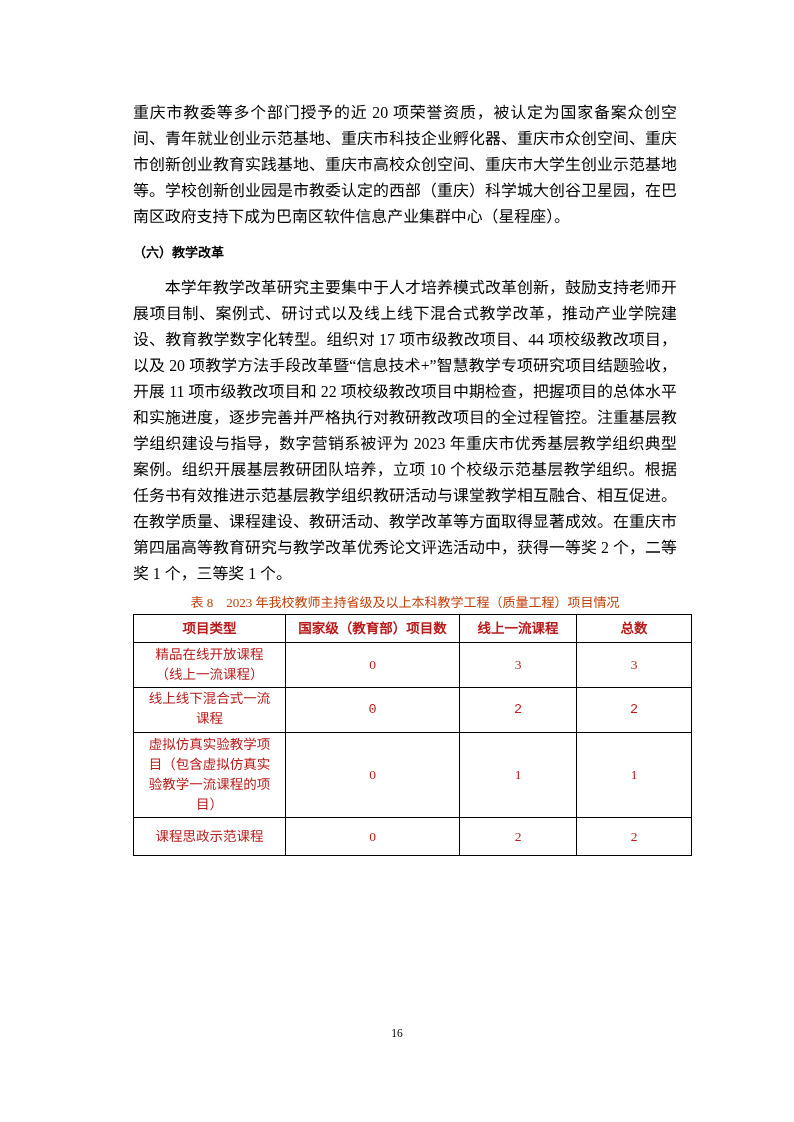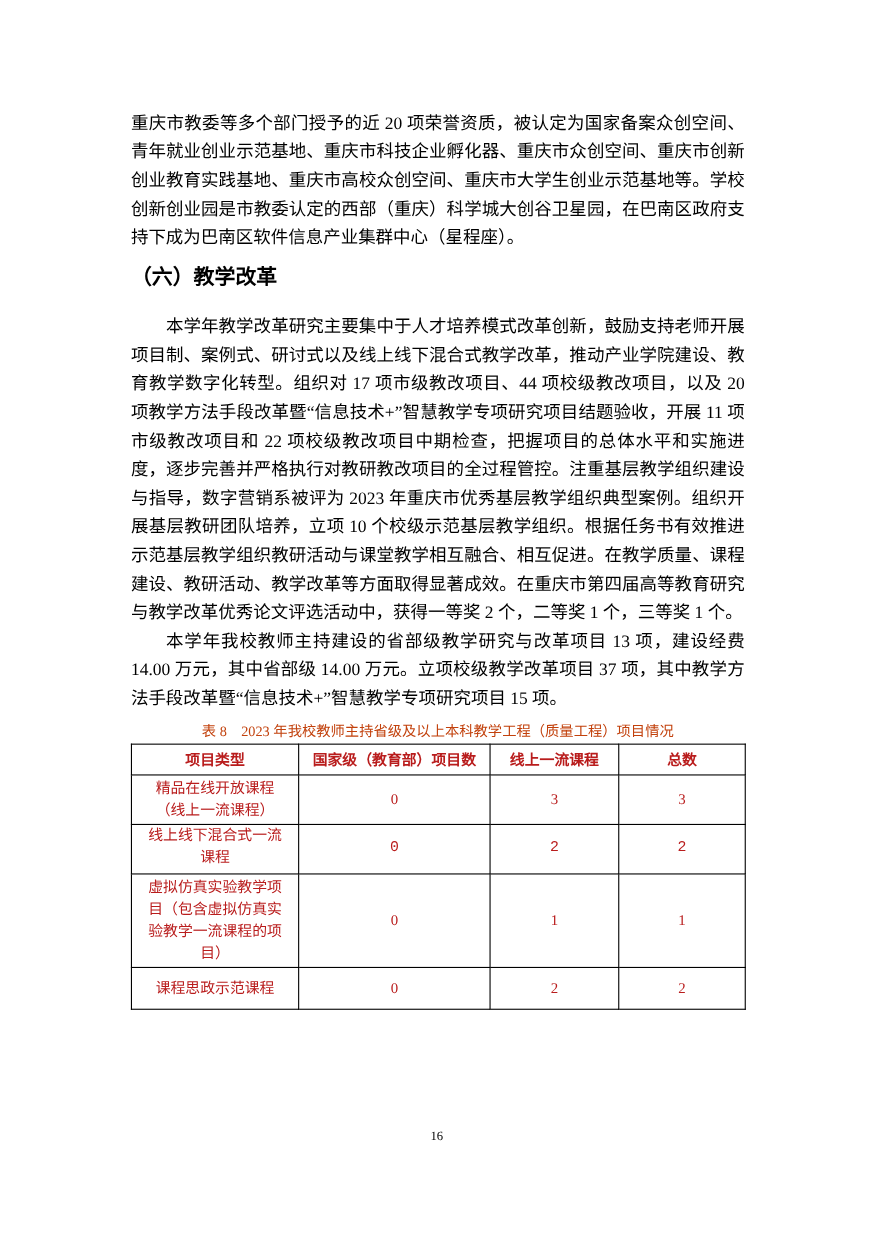--- a/index.html
+++ b/index.html
@@ -6,38 +6,39 @@
   html, body { background: #ffffff; }
   .page {
     position: relative;
     width: 794px;
     height: 1122px;
     margin: 0 auto;
     background: #ffffff;
     color: #000000;
     font-family: "Liberation Serif", "DejaVu Serif", serif;
     overflow: hidden;
+    padding-left: 14px;
   }
   .content {
     padding: 100px 117px 0 119px; 
   }
   .para {
     font-size: 15.9px;
     line-height: 26px;
     text-align: justify;
     text-justify: inter-ideograph;
     color: #000000;
   }
   .para.indent { text-indent: 2em; }
   .section-heading {
     font-family: "Liberation Sans", "DejaVu Sans", sans-serif;
-    font-size: 19px;
+    font-size: 13px;
     font-weight: bold;
     line-height: 30px;
-    margin: 8px 0 17px 0;
+    margin: 8px 0 7px 0;
     color: #000000;
   }
   .table-caption {
     font-size: 13px;
     line-height: 22px;
     margin-top: 5px;
     text-align: center;
     color: #c2410c;
   }
   table.projects {
@@ -86,21 +87,20 @@
 
 <div class="page">
   <div class="content">
 
     <p class="para">重庆市教委等多个部门授予的近 20 项荣誉资质，被认定为国家备案众创空间、青年就业创业示范基地、重庆市科技企业孵化器、重庆市众创空间、重庆市创新创业教育实践基地、重庆市高校众创空间、重庆市大学生创业示范基地等。学校创新创业园是市教委认定的西部（重庆）科学城大创谷卫星园，在巴南区政府支持下成为巴南区软件信息产业集群中心（星程座）。</p>
 
     <h3 class="section-heading">（六）教学改革</h3>
 
     <p class="para indent">本学年教学改革研究主要集中于人才培养模式改革创新，鼓励支持老师开展项目制、案例式、研讨式以及线上线下混合式教学改革，推动产业学院建设、教育教学数字化转型。组织对 17 项市级教改项目、44 项校级教改项目，以及 20 项教学方法手段改革暨“信息技术+”智慧教学专项研究项目结题验收，开展 11 项市级教改项目和 22 项校级教改项目中期检查，把握项目的总体水平和实施进度，逐步完善并严格执行对教研教改项目的全过程管控。注重基层教学组织建设与指导，数字营销系被评为 2023 年重庆市优秀基层教学组织典型案例。组织开展基层教研团队培养，立项 10 个校级示范基层教学组织。根据任务书有效推进示范基层教学组织教研活动与课堂教学相互融合、相互促进。在教学质量、课程建设、教研活动、教学改革等方面取得显著成效。在重庆市第四届高等教育研究与教学改革优秀论文评选活动中，获得一等奖 2 个，二等奖 1 个，三等奖 1 个。</p>
 
-    <p class="para indent">本学年我校教师主持建设的省部级教学研究与改革项目 13 项，建设经费 14.00 万元，其中省部级 14.00 万元。立项校级教学改革项目 37 项，其中教学方法手段改革暨“信息技术+”智慧教学专项研究项目 15 项。</p>
 
     <div class="table-caption">表 8　2023 年我校教师主持省级及以上本科教学工程（质量工程）项目情况</div>
 
     <table class="projects">
       <colgroup>
         <col style="width:152px">
         <col style="width:174px">
         <col style="width:117px">
         <col style="width:115px">
       </colgroup>

